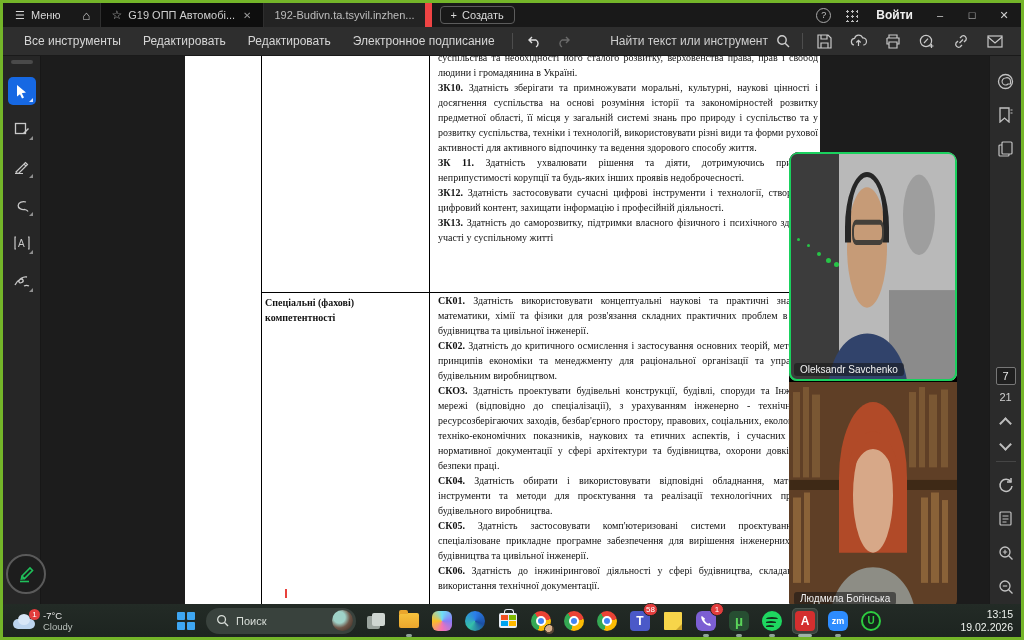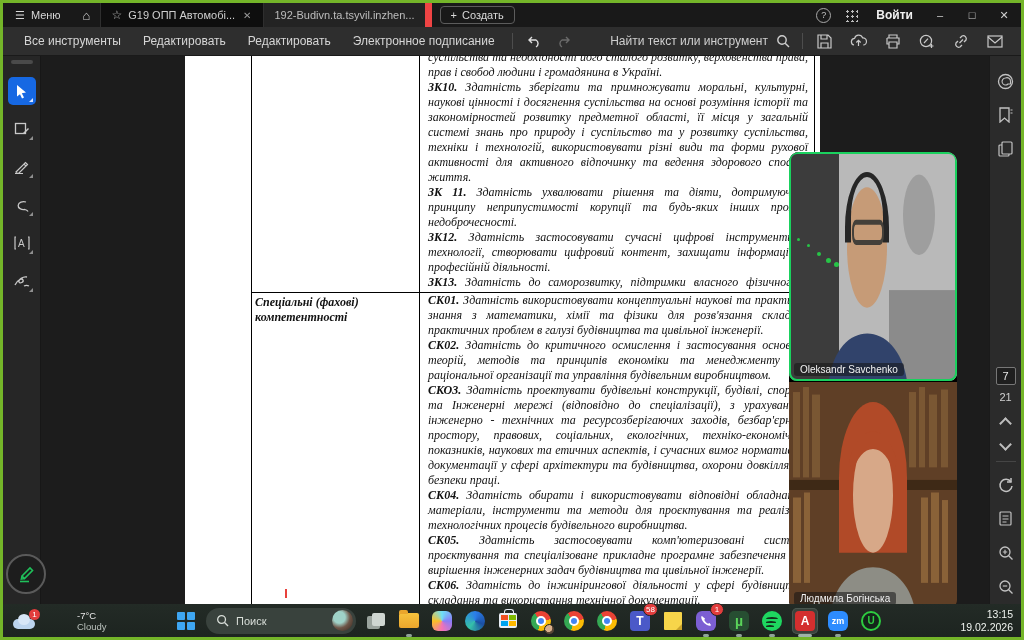--- a/index.html
+++ b/index.html
@@ -40,21 +40,21 @@
   .workspace { position:relative; height:548px; display:flex; background:#1c1c1c; }
   .tool-rail { width:38px; background:#262626; border-right:1px solid #171717; position:relative; display:flex; flex-direction:column; align-items:center; padding-top:4px; }
   .rail-pill { width:22px; height:4px; border-radius:2px; background:#4a4a4a; margin-bottom:8px; }
   .tool { width:28px; height:28px; margin:5px 0; border-radius:5px; display:flex; align-items:center; justify-content:center; position:relative; color:#c9c9c9; }
   .tool.selected { background:#1668e3; color:#fff; }
   .tool .corner { position:absolute; right:3px; bottom:3px; width:0; height:0; border-left:4px solid transparent; border-bottom:4px solid #8f8f8f; }
   .annot-pencil { position:absolute; left:3px; bottom:10px; width:40px; height:40px; border:2px solid #5a5a5a; border-radius:50%; background:#1d1d1d; display:flex; align-items:center; justify-content:center; }
 
   .doc-area { flex:1; position:relative; overflow:hidden; }
   .page { position:absolute; left:144px; top:0; width:635px; height:548px; background:#fff; overflow:hidden; }
-  .doc-table { position:absolute; left:66px; top:0; width:564px; font-family:"Liberation Serif", serif; font-size:12px; line-height:15px; color:#111;font-style:italic; }
+  .doc-table { position:absolute; left:76px; top:0; width:564px; font-family:"Liberation Serif", serif; font-size:10px; line-height:15px; color:#111; }
   .trow { display:flex; border-bottom:1px solid #000; }
   .trow:last-child { border-bottom:none; }
   .cell-l { width:169px; border-left:1px solid #000; border-right:1px solid #000; padding:2px 4px 2px 3px; font-weight:bold; }
   .cell-r { flex:1; border-right:1px solid #000; padding:0 6px 2px 8px; text-align:justify; }
   .trow1 { height:237px; overflow:hidden; }
   .trow1 .cell-r { margin-top:-6px; }
   .trow2 { height:311px; overflow:hidden; }
   .cell-r p { margin:0; }
 
   .red-note { position:absolute; left:37px; top:322px; width:124px; border:2px solid #e8413c; background:rgba(255,255,255,0.94); color:#00a14b; font-size:12.5px; line-height:15.3px; padding:2px 3px; white-space:pre-line; font-family:"Liberation Sans", sans-serif; }
@@ -77,21 +77,21 @@
   .page-box { width:20px; height:18px; border:1px solid #777; background:#1f1f1f; color:#e8e8e8; font-size:11px; display:flex; align-items:center; justify-content:center; border-radius:2px; margin-bottom:6px; }
   .page-total { font-size:11px; color:#d0d0d0; margin-bottom:10px; }
   .chev { width:9px; height:9px; border-right:2px solid #bdbdbd; border-bottom:2px solid #bdbdbd; margin:6px 0; }
   .chev.up { transform:rotate(-135deg); }
   .chev.down { transform:rotate(45deg); }
   .rr-divider { width:20px; height:1px; background:#454545; margin:6px 0; }
 
   
   .taskbar { height:33px; background:linear-gradient(#232b26,#1d2420); display:flex; align-items:center; position:relative; color:#e8e8e8; }
   .weather { display:flex; align-items:center; gap:6px; padding:0 10px; width:170px; }
-  .weather .wtxt { font-size:9.5px; line-height:11px;margin-left:34px; }
+  .weather .wtxt { font-size:9.5px; line-height:11px; }
   .weather .cond { color:#b9c0bb; }
   .cloud { position:relative; width:24px; height:16px; }
   .cloud .c1 { position:absolute; left:0; bottom:0; width:22px; height:10px; background:#bcd4ee; border-radius:6px; }
   .cloud .c2 { position:absolute; left:5px; bottom:4px; width:12px; height:11px; background:#d7e6f7; border-radius:50%; }
   .cloud .badge { position:absolute; right:-3px; top:-4px; min-width:11px; height:11px; background:#e23d3d; color:#fff; border-radius:6px; font-size:8px; display:flex; align-items:center; justify-content:center; padding:0 2px; }
   .tb-center { display:flex; align-items:center; gap:7px; }
   .tbi { width:26px; height:26px; border-radius:5px; display:flex; align-items:center; justify-content:center; position:relative; }
   .tbi .run { position:absolute; bottom:-3px; left:50%; transform:translateX(-50%); width:6px; height:3px; border-radius:2px; background:#8fa398; }
   .tbi.app-active { background:#39423c; box-shadow:inset 0 0 0 1px #4a564f; }
   .tbi.app-active .run { width:14px; background:#9fb3a8; }

